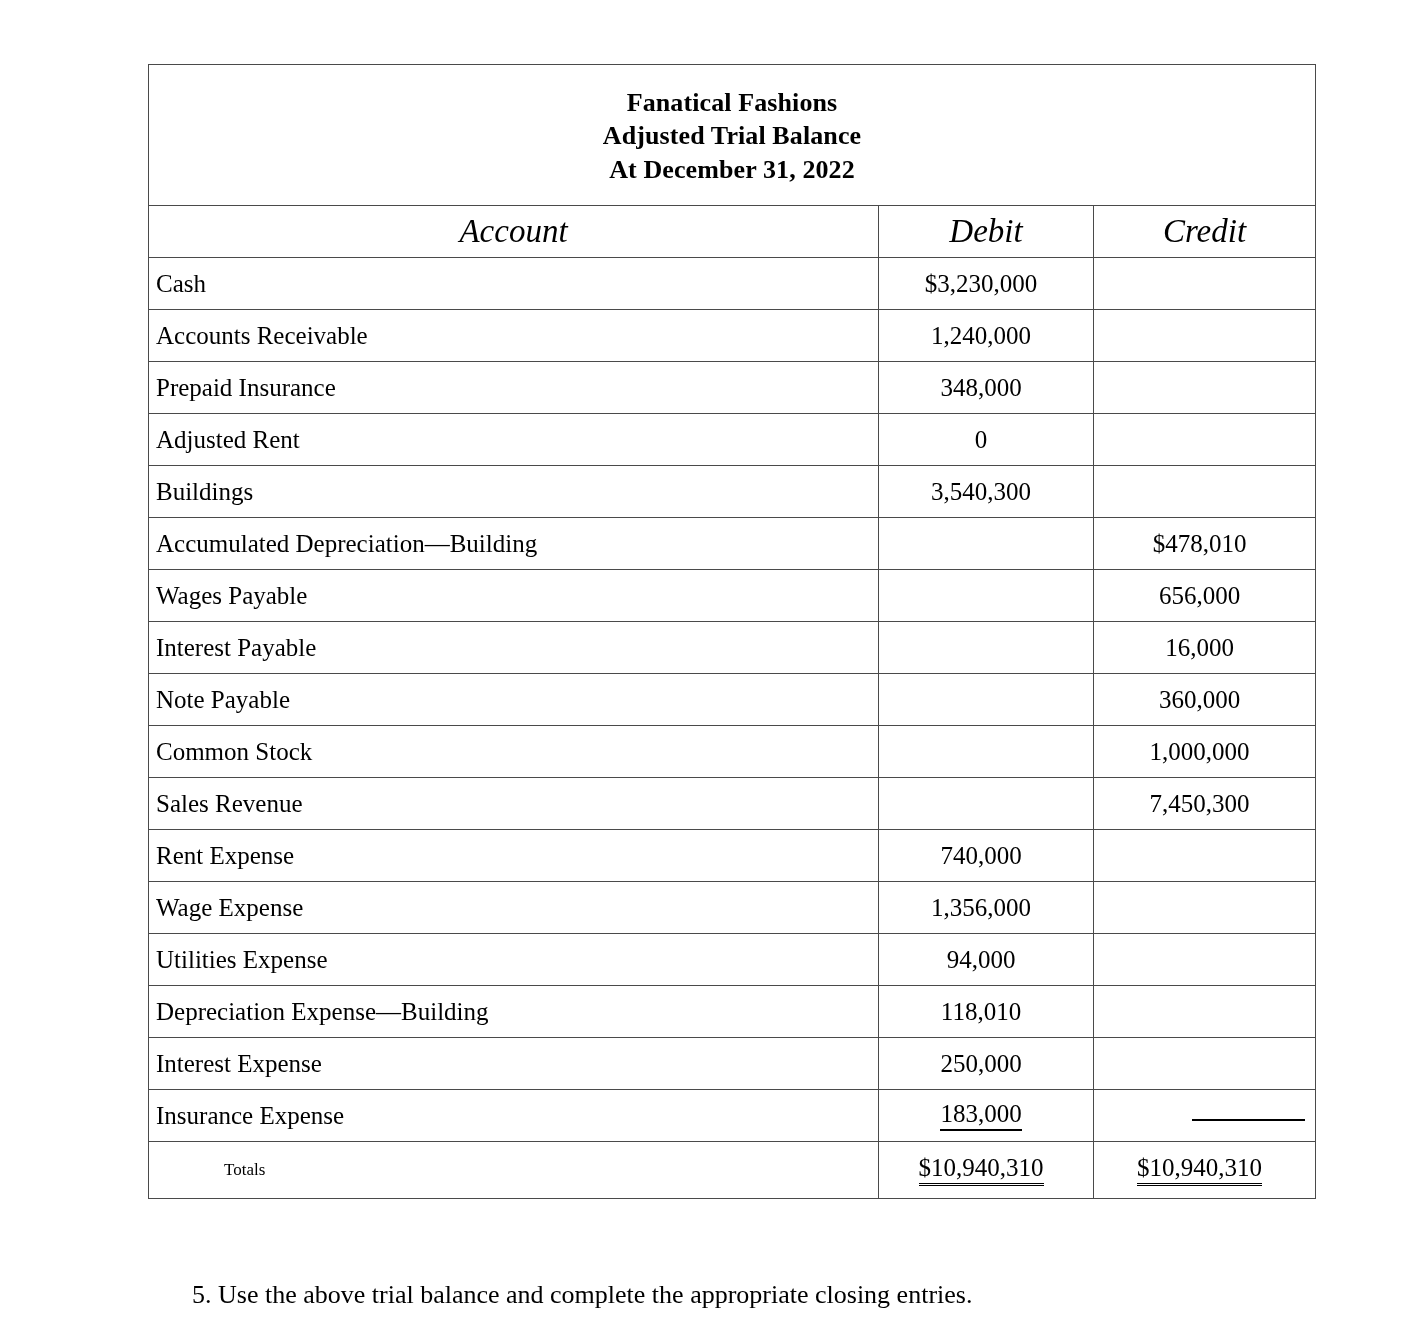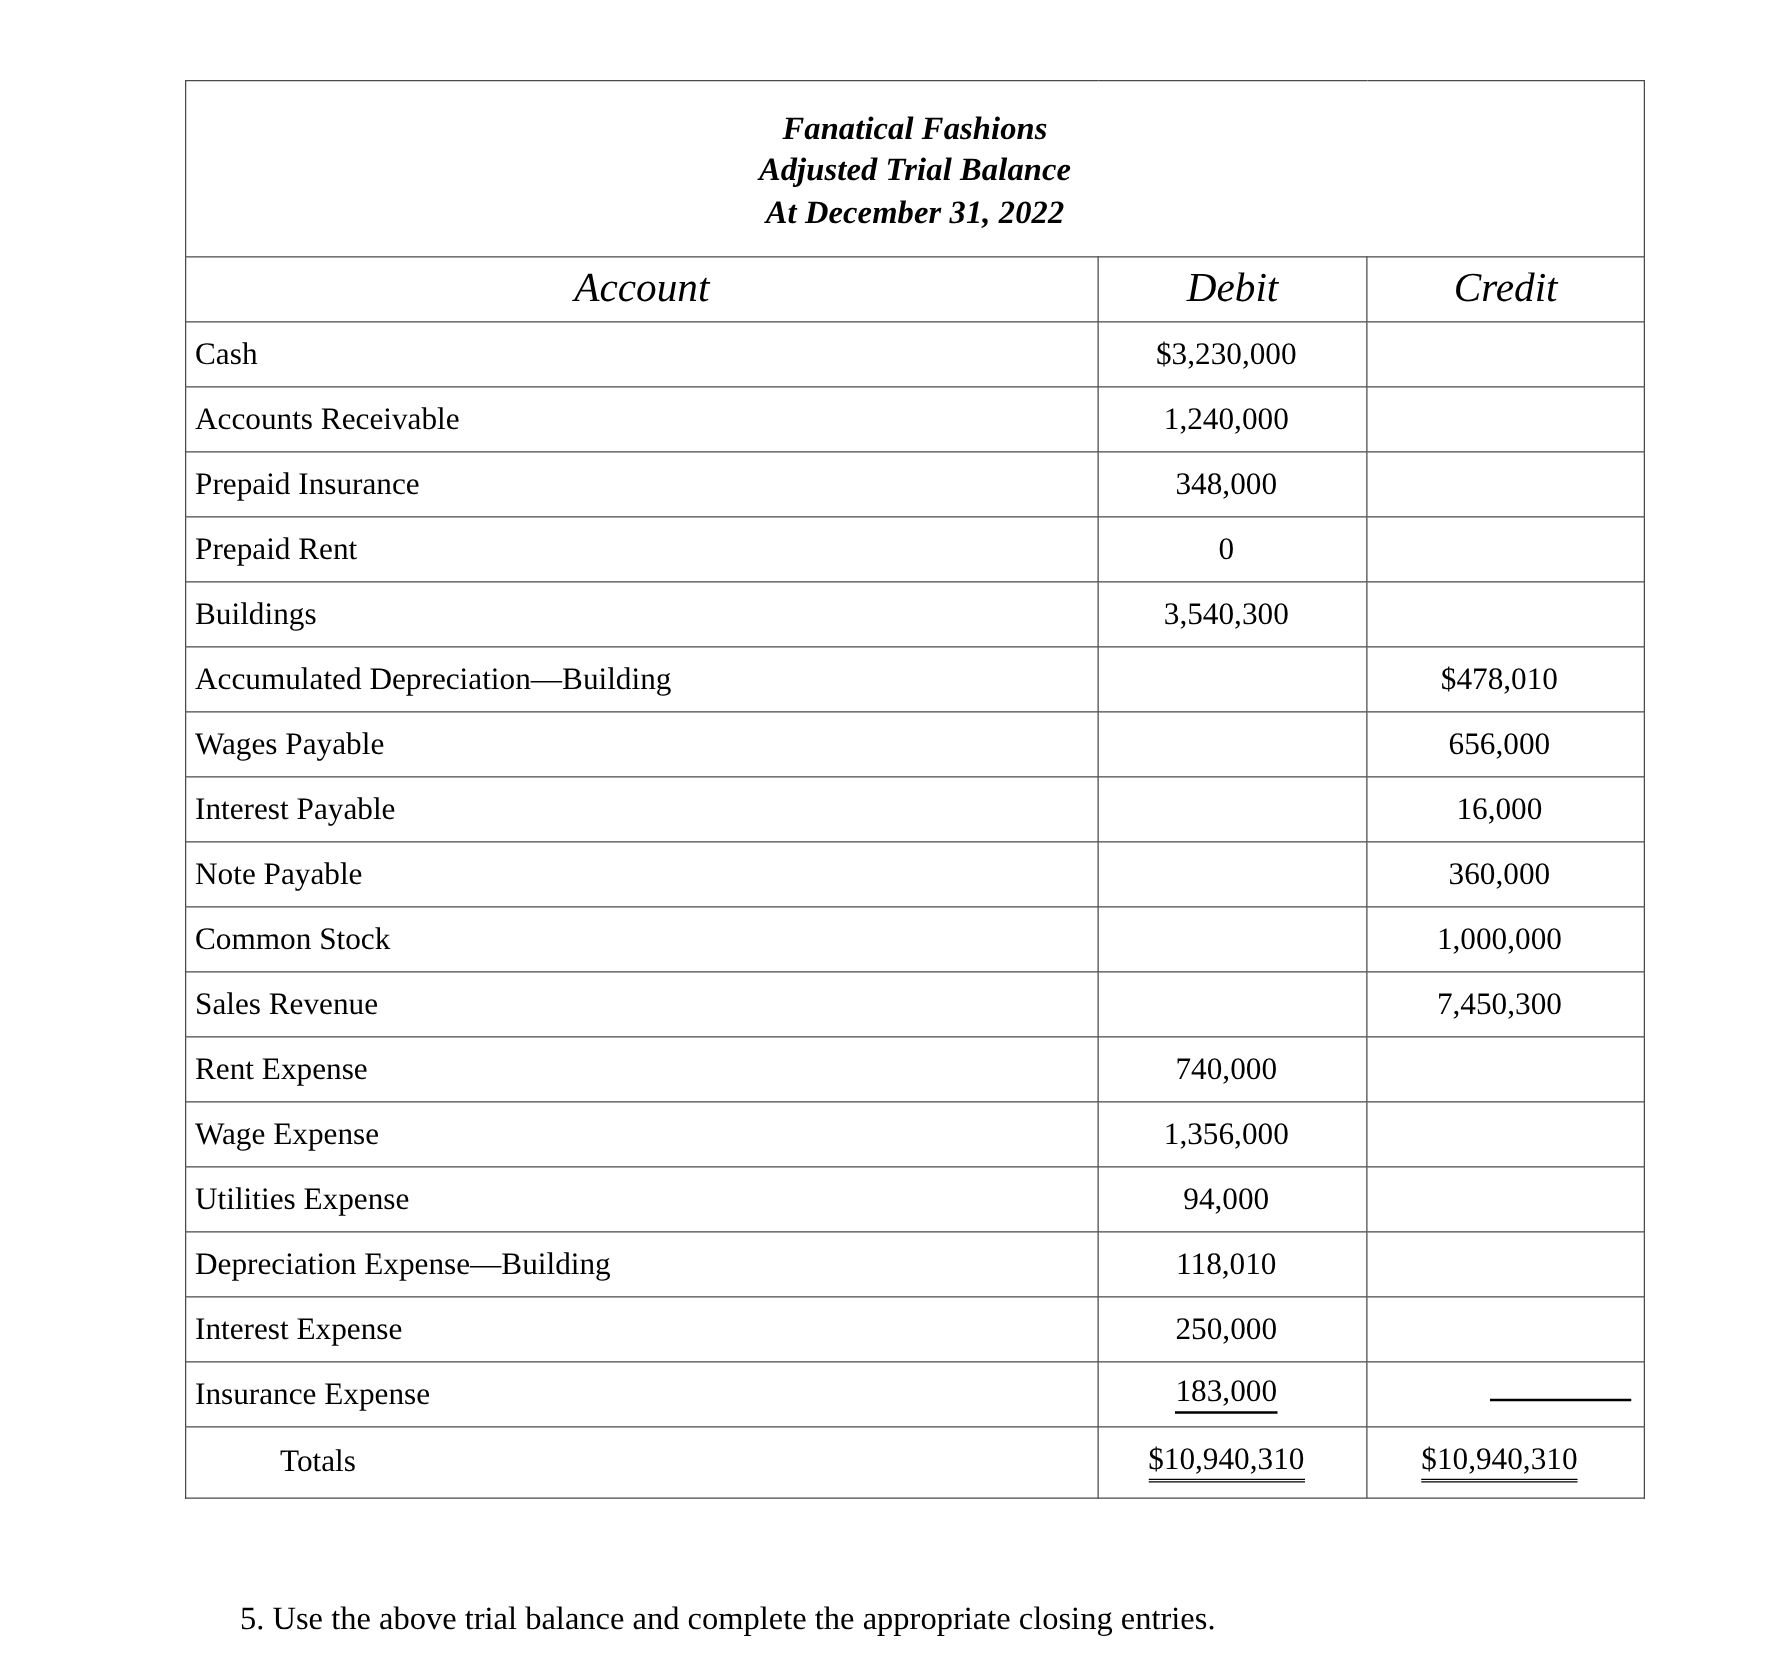--- a/index.html
+++ b/index.html
@@ -52,21 +52,20 @@
 
   
   .title-cell {
     height: 118px;
     text-align: center;
     padding: 12px 0 10px 0 !important;
     line-height: 1.28;
   }
   .title-line {
     font-weight: bold;
-    font-style: italic;
     font-size: 26px;
     letter-spacing: 0.1px;
     white-space: nowrap;
   }
 
   
   .hdr-cell {
     height: 51px;
     text-align: center;
     font-weight: bold;
@@ -117,21 +116,21 @@
     text-align: right;
     padding-right: 10px !important;
     vertical-align: bottom;
   }
 
   
   tr.totals-row td { height: 56px; }
   td.totals-label {
     text-align: left;
     padding-left: 75px !important;
-    font-size: 25px;
+    font-size: 17px;
     white-space: nowrap;
   }
 
   
   .prompt {
     position: absolute;
     left: 148px;
     top: 1278px;
     font-size: 26px;
     line-height: 1.3;
@@ -176,21 +175,21 @@
             <td class="acct">Accounts Receivable</td>
             <td class="num"><span>1,240,000</span></td>
             <td class="num"></td>
           </tr>
           <tr class="data-row">
             <td class="acct">Prepaid Insurance</td>
             <td class="num"><span>348,000</span></td>
             <td class="num"></td>
           </tr>
           <tr class="data-row">
-            <td class="acct">Prepaid Rent</td>
+            <td class="acct">Adjusted Rent</td>
             <td class="num"><span>0</span></td>
             <td class="num"></td>
           </tr>
           <tr class="data-row">
             <td class="acct">Buildings</td>
             <td class="num"><span>3,540,300</span></td>
             <td class="num"></td>
           </tr>
           <tr class="data-row">
             <td class="acct">Accumulated Depreciation—Building</td>

